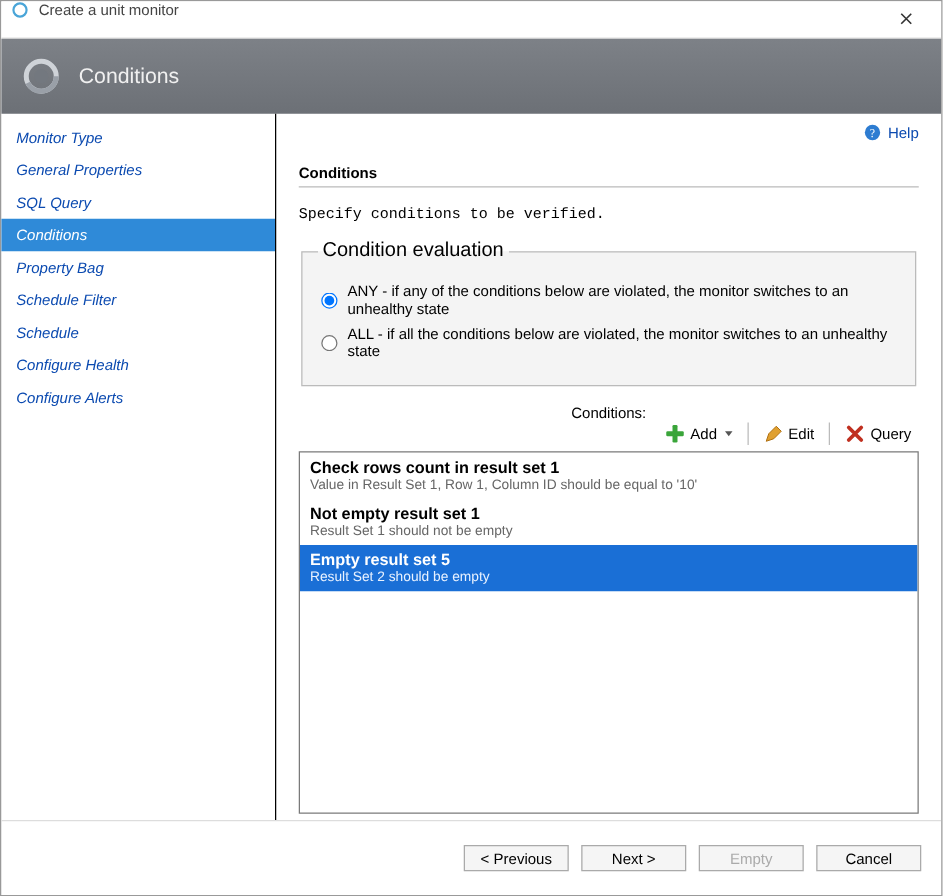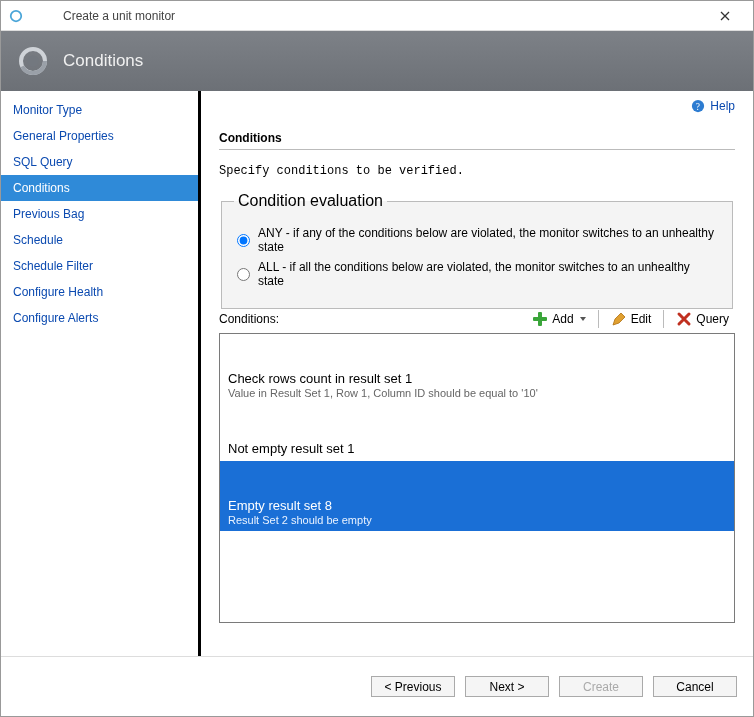--- a/index.html
+++ b/index.html
@@ -12,25 +12,23 @@
     width: 754px;
     height: 717px;
     border: 1px solid #999;
     overflow: hidden;
     position: relative;
   }
   
   .titlebar {
     height: 30px;
     display: flex;
-    align-items: center;
     padding: 0 8px;
     border-bottom: 1px solid #ddd;
     background: #fff;
-    gap: 32px;
   }
   .titlebar .icon {
     width: 14px; height: 14px; margin-right: 8px;
   }
   .titlebar .title {
     flex: 1;
     color: #444;
     font-size: 12px;
   }
   .titlebar .close {
@@ -65,23 +63,24 @@
 
   
   .main {
     display: flex;
     position: absolute;
     top: 90px;
     bottom: 60px;
     left: 0; right: 0;
   }
   .sidebar {
-    width: 200px;
-    border-right: 3px solid #000000;
+    width: 220px;
+    border-right: 1px solid #000000;
     padding-top: 6px;
+    font-style: italic;
   }
   .sidebar .item {
     padding: 6px 12px;
     color: #0b4ab0;
     cursor: pointer;
     font-size: 12px;
   }
   .sidebar .item.active {
     background: #2f8ad8;
     color: #fff;
@@ -132,22 +131,24 @@
   .radio-row {
     display: flex;
     align-items: center;
     gap: 8px;
     margin: 6px 3px;
     font-size: 12px;
   }
   .radio-row input { margin: 0; }
 
   .cond-row {
-    display: flex;
-    align-items: center;
+    margin-top: 14px;
+    display: flex;
+    align-items: center;
+    flex-direction: column;
   }
   .cond-label { font-size: 12px; }
   .toolbar {
     margin-left: auto;
     display: flex;
     align-items: center;
     gap: 2px;
   }
   .toolbar .tbtn {
     display: flex;
@@ -171,23 +172,22 @@
     border: 1px solid #7a7a7a;
     height: 290px;
     overflow: auto;
     background: #fff;
   }
   .listitem {
     padding: 4px 8px 5px 8px;
     border-bottom: 0;
   }
   .listitem .li-title {
-    font-weight: normal;
+    font-weight: bold;
     font-size: 13px;
-    margin-top: 33px;
   }
   .listitem .li-desc {
     font-size: 11px;
     color: #666;
     margin-top: 1px;
   }
   .listitem.selected {
     background: #1a6fd6;
     color: #fff;
   }
@@ -245,23 +245,23 @@
   </span>
   <span class="bigtitle">Conditions</span>
 </div>
 
 <div class="main">
   <div class="sidebar">
     <div class="item"><span>Monitor Type</span></div>
     <div class="item"><span>General Properties</span></div>
     <div class="item"><span>SQL Query</span></div>
     <div class="item active"><span>Conditions</span></div>
-    <div class="item"><span>Previous Bag</span></div>
+    <div class="item"><span>Property Bag</span></div>
+    <div class="item"><span>Schedule Filter</span></div>
     <div class="item"><span>Schedule</span></div>
-    <div class="item"><span>Schedule Filter</span></div>
     <div class="item"><span>Configure Health</span></div>
     <div class="item"><span>Configure Alerts</span></div>
   </div>
 
   <div class="content">
     <div class="helplink">
       <svg viewBox="0 0 16 16">
           <circle cx="8" cy="8" r="7" fill="#2d7cd1"></circle>
           <text x="8" y="12" text-anchor="middle" font-size="11" fill="#fff" font-family="Segoe UI">?</text>
         </svg>
@@ -311,27 +311,28 @@
       </div>
     </div>
 
     <div class="listbox">
       <div class="listitem">
         <div class="li-title">Check rows count in result set 1</div>
         <div class="li-desc">Value in Result Set 1, Row 1, Column ID should be equal to '10'</div>
       </div>
       <div class="listitem">
         <div class="li-title">Not empty result set 1</div>
+        <div class="li-desc">Result Set 1 should not be empty</div>
       </div>
       <div class="listitem selected">
-        <div class="li-title">Empty result set 8</div>
+        <div class="li-title">Empty result set 5</div>
         <div class="li-desc">Result Set 2 should be empty</div>
       </div>
     </div>
   </div>
 </div>
 
 <div class="footer">
   <button>&lt; Previous</button>
   <button>Next &gt;</button>
-  <button disabled="">Create</button>
+  <button disabled="">Empty</button>
   <button>Cancel</button>
 </div>
 
 </body></html>

